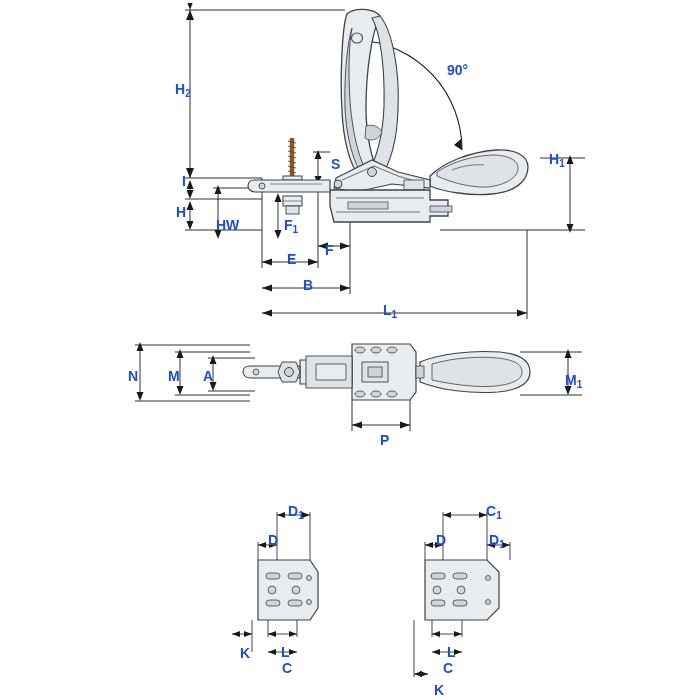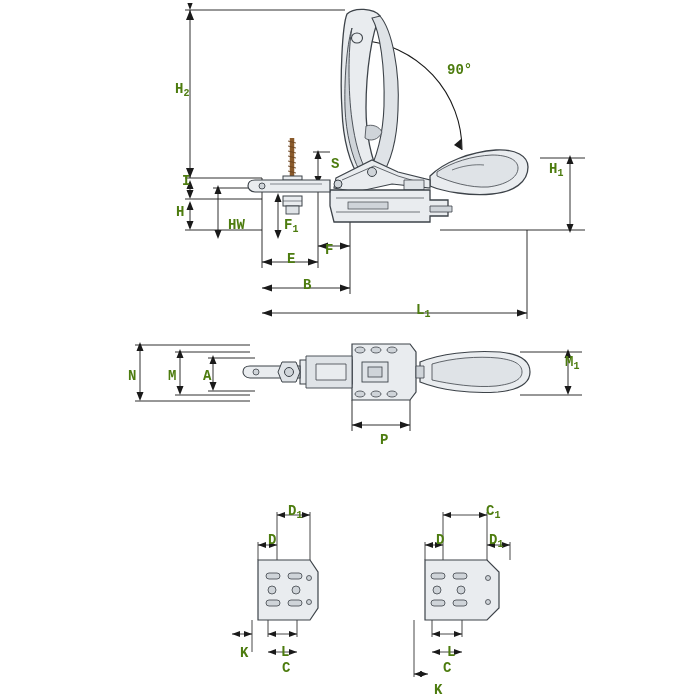--- a/index.html
+++ b/index.html
@@ -17,24 +17,24 @@
     background: #ffffff;
     overflow: hidden;
   }
   #sheet svg {
     position: absolute;
     top: 0;
     left: 0;
   }
   .dimlabel {
     position: absolute;
-    font-family: Liberation Mono, monospace;
+    font-family: Liberation Sans, sans-serif;
     font-weight: bold;
     font-size: 14px;
-    color: #4d7c0f;
+    color: #1d4ed8;
     white-space: nowrap;
     line-height: 1;
   }
   .dimlabel sub {
     font-size: 10px;
     vertical-align: baseline;
     position: relative;
     top: 3px;
   }
 </style>
@@ -308,32 +308,32 @@
         <circle cx="488" cy="578" r="2.5"></circle>
         <circle cx="488" cy="602" r="2.5"></circle>
       </g>
     </g>
   </svg>
 
   <div id="labels">
       <div class="dimlabel" style="left: 175px; top: 82px;"><span>H</span><sub>2</sub></div>
       <div class="dimlabel" style="left: 182px; top: 174px;"><span>I</span></div>
       <div class="dimlabel" style="left: 176px; top: 205px;"><span>H</span></div>
-      <div class="dimlabel" style="left: 228px; top: 218px;"><span>HW</span></div>
+      <div class="dimlabel" style="left: 216px; top: 218px;"><span>HW</span></div>
       <div class="dimlabel" style="left: 284px; top: 218px;"><span>F</span><sub>1</sub></div>
       <div class="dimlabel" style="left: 331px; top: 157px;"><span>S</span></div>
       <div class="dimlabel" style="left: 287px; top: 252px;"><span>E</span></div>
       <div class="dimlabel" style="left: 325px; top: 243px;"><span>F</span></div>
       <div class="dimlabel" style="left: 303px; top: 278px;"><span>B</span></div>
-      <div class="dimlabel" style="left: 383px; top: 303px; margin-left: 33px;"><span>L</span><sub>1</sub></div>
-      <div class="dimlabel" style="left: 549px; top: 162px;"><span>H</span><sub>1</sub></div>
+      <div class="dimlabel" style="left: 383px; top: 303px;"><span>L</span><sub>1</sub></div>
+      <div class="dimlabel" style="left: 549px; top: 152px;"><span>H</span><sub>1</sub></div>
       <div class="dimlabel" style="left: 128px; top: 369px;"><span>N</span></div>
       <div class="dimlabel" style="left: 168px; top: 369px;"><span>M</span></div>
       <div class="dimlabel" style="left: 203px; top: 369px;"><span>A</span></div>
-      <div class="dimlabel" style="left: 541px; top: 355px; padding-left: 24px;"><span>M</span><sub>1</sub></div>
+      <div class="dimlabel" style="left: 541px; top: 373px; padding-left: 24px;"><span>M</span><sub>1</sub></div>
       <div class="dimlabel" style="left: 380px; top: 433px;"><span>P</span></div>
       <div class="dimlabel" style="left: 288px; top: 504px;"><span>D</span><sub>1</sub></div>
       <div class="dimlabel" style="left: 268px; top: 533px;"><span>D</span></div>
       <div class="dimlabel" style="left: 281px; top: 645px;"><span>L</span></div>
       <div class="dimlabel" style="left: 282px; top: 661px;"><span>C</span></div>
       <div class="dimlabel" style="left: 240px; top: 646px;"><span>K</span></div>
       <div class="dimlabel" style="left: 486px; top: 504px;"><span>C</span><sub>1</sub></div>
       <div class="dimlabel" style="left: 436px; top: 533px;"><span>D</span></div>
       <div class="dimlabel" style="left: 489px; top: 533px;"><span>D</span><sub>1</sub></div>
       <div class="dimlabel" style="left: 447px; top: 645px;"><span>L</span></div>

